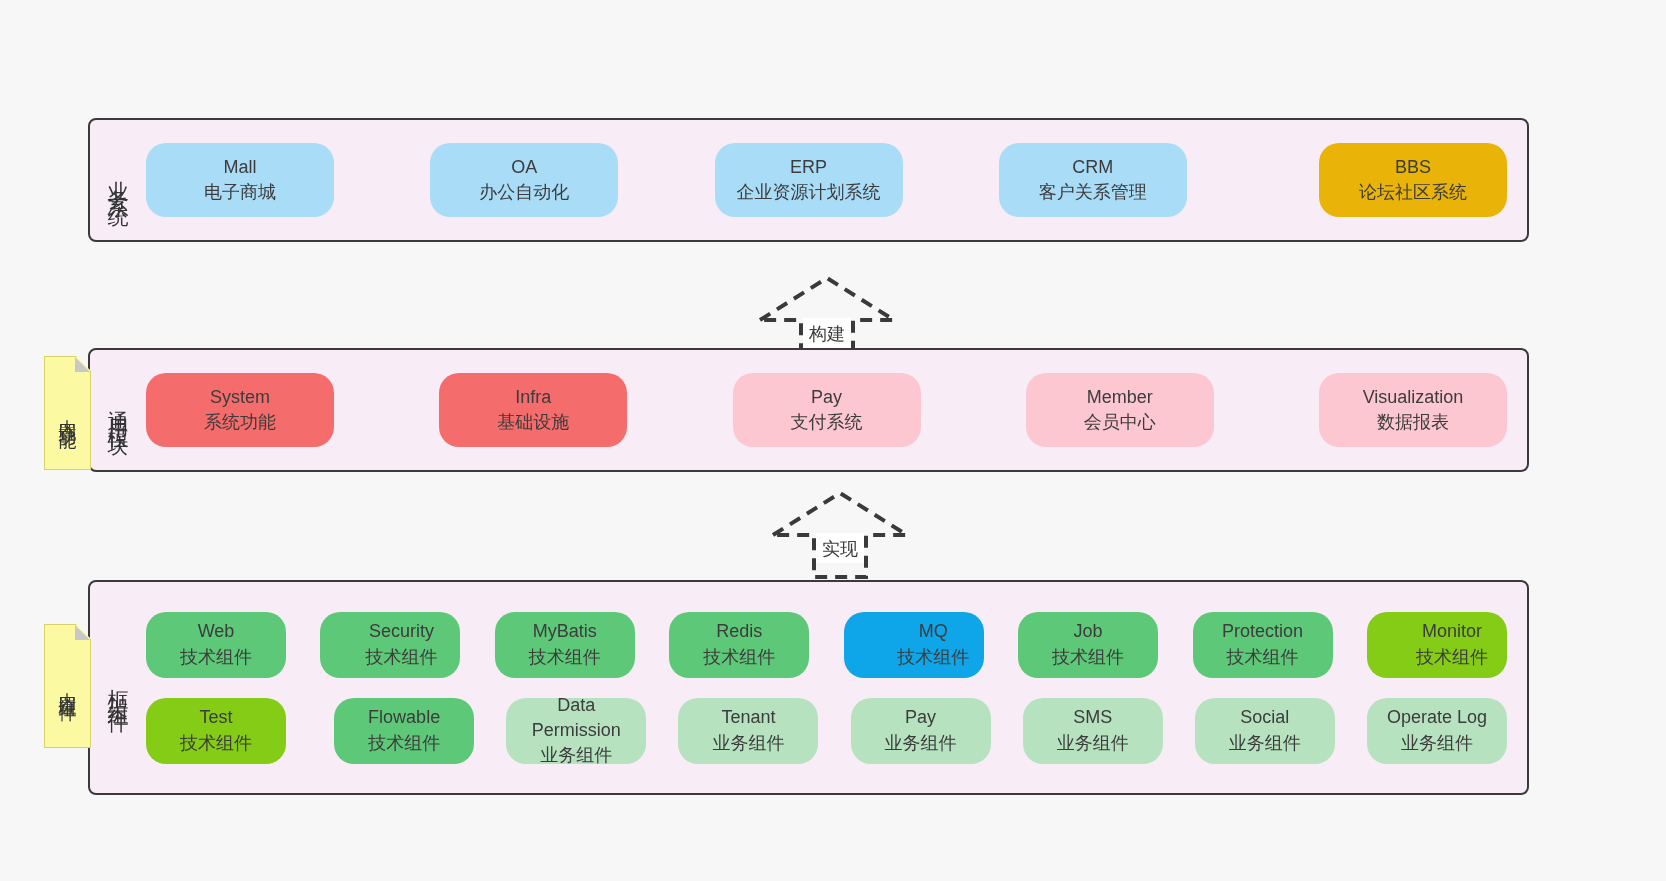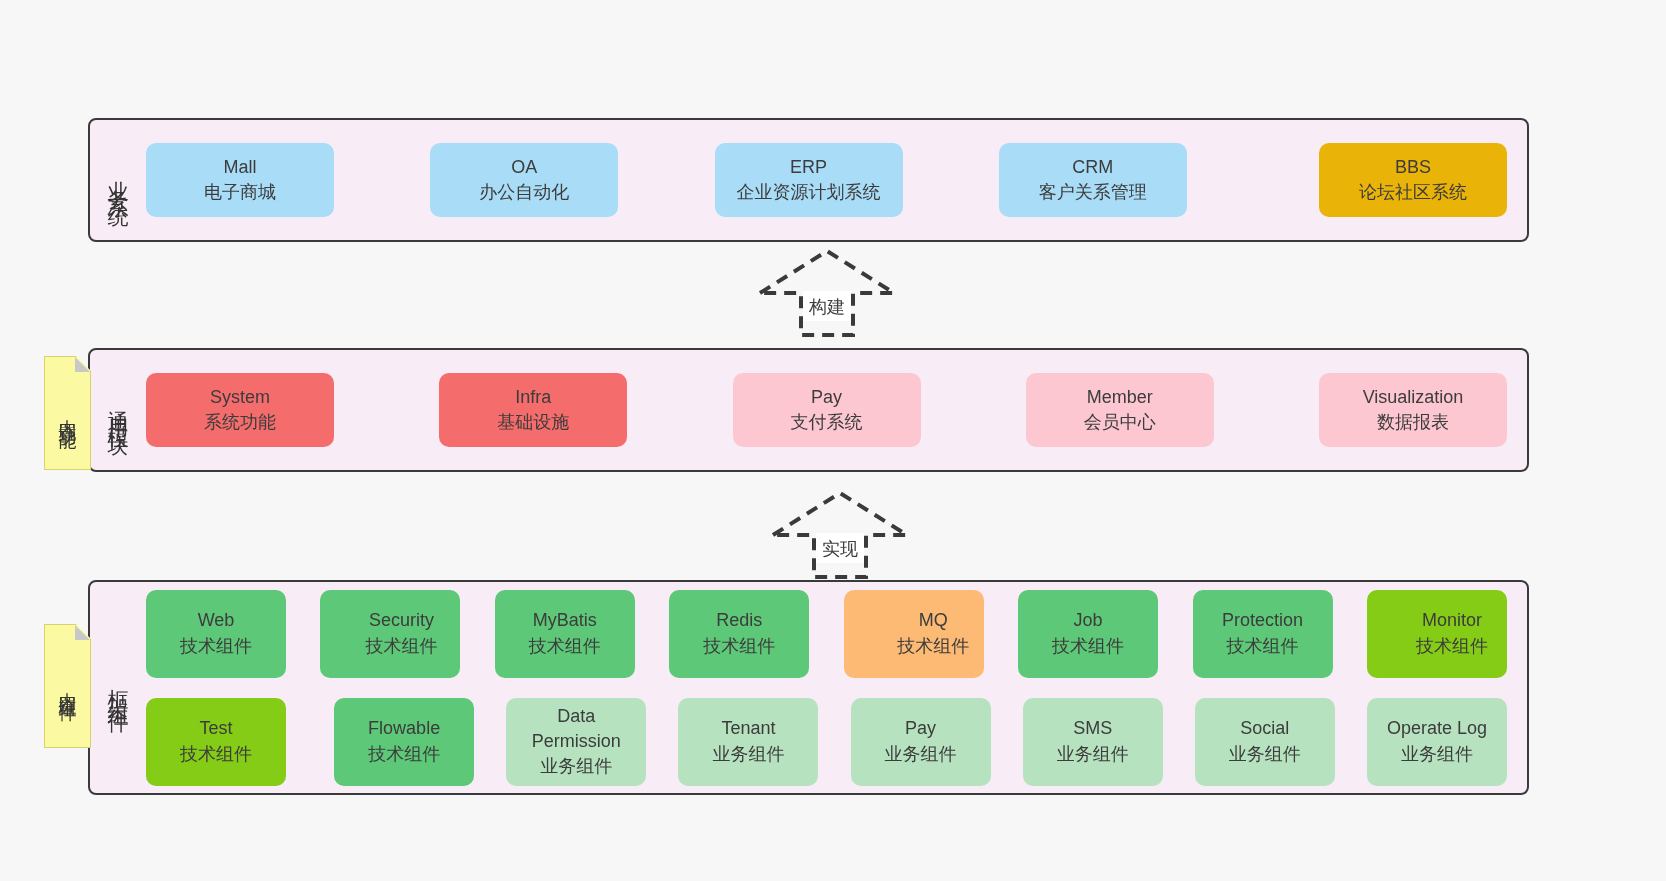--- a/index.html
+++ b/index.html
@@ -33,31 +33,31 @@
     white-space:nowrap;
   }
   .band-content{
     flex:1;
     display:flex;flex-direction:column;justify-content:center;
     gap:20px;
     padding:0 20px 0 0;
   }
   .row{display:flex;justify-content:space-between;}
   .box{
-    border-radius:10px;
+    border-radius:20px;
     display:flex;flex-direction:column;align-items:center;justify-content:center;
     text-align:center;
     font-size:18px;
     line-height:1.4;
     color:#3c3c3c;
     box-sizing:border-box;
     padding:2px 6px;
   }
   .band-sys .box, .band-mod .box{width:188px;height:74px;}
-  .band-fw .box{width:140px;height:88px;text-align:center;}
+  .band-fw .box{width:140px;height:66px;text-align:center;}
   .sticky{
     position:absolute;left:44px;width:47px;
     background:#fbf9a1;
     border:1px solid #d9d36e;
     box-sizing:border-box;
     display:flex;align-items:center;justify-content:center;
     clip-path:polygon(0 0, calc(100% - 15px) 0, 100% 15px, 100% 100%, 0 100%);
     z-index:3;
   }
   .sticky-fold{
@@ -109,21 +109,21 @@
             <div>客户关系管理</div>
           </div>
           <div class="box" style="background: #eab308; margin-left: 36px;">
             <div>BBS</div>
             <div>论坛社区系统</div>
           </div>
         </div>
       </div>
   </div>
 
-  <div class="arrow" style="left:752px;top:245px;">
+  <div class="arrow" style="left:752px;top:272px;">
     <svg viewBox="0 0 150 96">
       <polygon points="8,48 75,6 142,48 101,48 101,90 49,90 49,48" fill="none" stroke="#3a3a3a" stroke-width="4" stroke-dasharray="12 8"></polygon>
       <rect x="51" y="46" width="48" height="30" fill="#ffffff"></rect>
       <text x="75" y="68" text-anchor="middle">构建</text>
     </svg>
   </div>
 
   <div class="band band-mod" style="top:348px;height:124px;">
     <div class="band-label">
       <div class="band-label-text">通用模块</div>
@@ -182,21 +182,21 @@
             <div>技术组件</div>
           </div>
           <div class="box" style="background: rgb(93, 200, 120);">
             <div>MyBatis</div>
             <div>技术组件</div>
           </div>
           <div class="box" style="background: rgb(93, 200, 120);">
             <div>Redis</div>
             <div>技术组件</div>
           </div>
-          <div class="box" style="background: #fdba74; padding-left: 45px;">
+          <div class="box" style="background: #0ea5e9; padding-left: 45px;">
             <div>MQ</div>
             <div>技术组件</div>
           </div>
           <div class="box" style="background: rgb(93, 200, 120);">
             <div>Job</div>
             <div>技术组件</div>
           </div>
           <div class="box" style="background: rgb(93, 200, 120);">
             <div>Protection</div>
             <div>技术组件</div>

